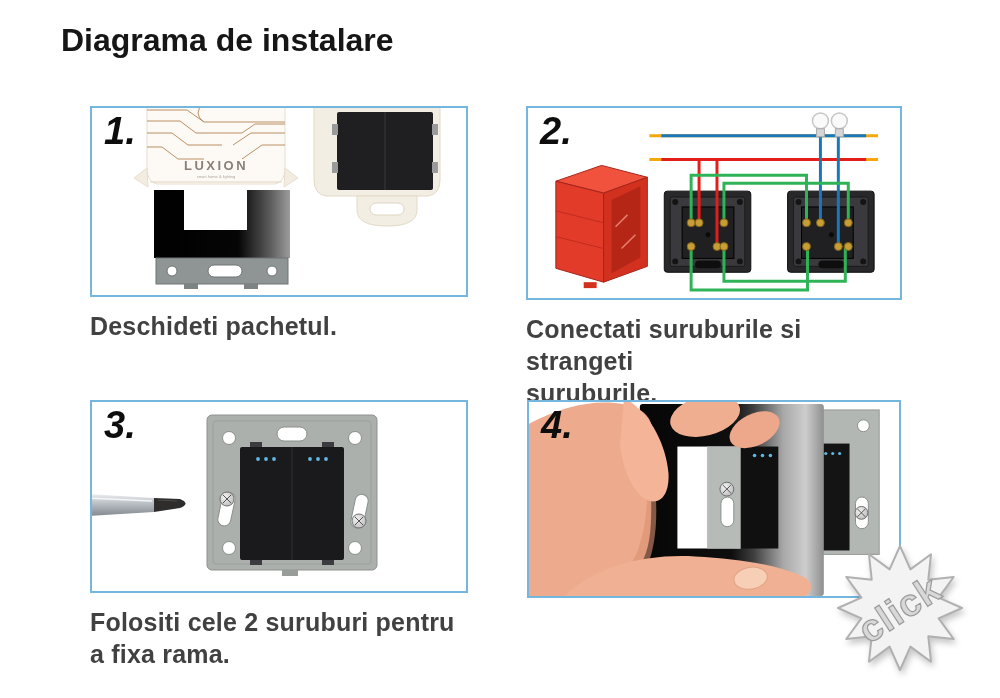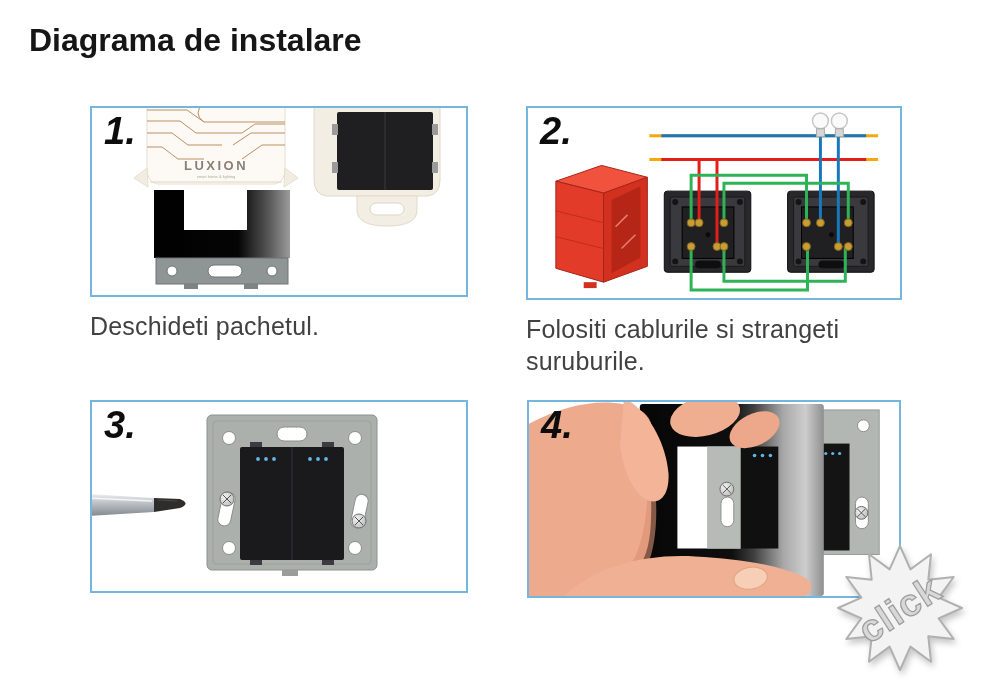--- a/index.html
+++ b/index.html
@@ -2,37 +2,37 @@
 <html><head>
 <meta charset="utf-8">
 <style>
   html,body{margin:0;padding:0;}
   body{
     width:1000px;height:698px;position:relative;overflow:hidden;
     background:#ffffff;
     font-family:"Liberation Sans","DejaVu Sans",sans-serif;
   }
   .page-title{
-    position:absolute;left:29px;top:22px;
+    position:absolute;left:61px;top:22px;
     font-size:32px;font-weight:700;color:#161616;letter-spacing:0;
   }
   .step{position:absolute;}
   .panel{
     position:relative;background:#fff;border:2px solid #74b6dd;
     box-sizing:border-box;overflow:hidden;
   }
   .panel svg{position:absolute;left:0;top:0;width:100%;height:100%;}
   .step-number{
     position:absolute;left:12px;top:2px;
     font-size:38px;font-weight:700;font-style:italic;color:#0d0d0d;
     font-family:"Liberation Sans","DejaVu Sans",sans-serif;
   }
   .caption{
     margin-top:13px;
-    font-size:25px;line-height:32px;color:#414141;font-weight:400;
+    font-size:25px;line-height:32px;color:#414141;font-weight:700;
     white-space:pre-line;letter-spacing:0.2px;
   }
   #step1{left:90px;top:106px;width:378px;}
   #step1 .panel{height:191px;}
   #step2{left:526px;top:106px;width:376px;}
   #step2 .panel{height:194px;}
   #step3{left:90px;top:400px;width:378px;}
   #step3 .panel{height:193px;}
   #step4{left:527px;top:400px;width:374px;}
   #step4 .panel{height:198px;}
@@ -178,21 +178,21 @@
 
       <g>
         <circle cx="294" cy="13" r="8" fill="#fafafa" stroke="#c6c6c6" stroke-width="1.5"></circle>
         <rect x="290" y="21" width="8" height="8" fill="#d6d6d6" stroke="#ababab"></rect>
         <circle cx="313" cy="13" r="8" fill="#fafafa" stroke="#c6c6c6" stroke-width="1.5"></circle>
         <rect x="309" y="21" width="8" height="8" fill="#d6d6d6" stroke="#ababab"></rect>
       </g>
     </svg>
     <div class="step-number">2.</div>
   </div>
-  <div class="caption">Folositi cablurile si strangeti
+  <div class="caption">Conectati suruburile si strangeti
 suruburile.</div>
 </div>
 
 <div class="step" id="step3">
   <div class="panel">
     <svg viewBox="0 0 374 189" preserveAspectRatio="none">
       <defs>
         <linearGradient id="sdg" x1="0" y1="0" x2="0" y2="1">
           <stop offset="0" stop-color="#eceef0"></stop>
             <stop offset="0.45" stop-color="#b7bdc2"></stop>
@@ -248,20 +248,22 @@
 
       <g>
         <path d="M-5,92 L62,96 L62,110 L-5,114 Z" fill="url(#sdg)"></path>
         <line x1="-5" y1="96" x2="60" y2="99" stroke="#f4f5f6" stroke-width="1.5"></line>
         <path d="M62,96 L88,97 Q99,101.5 88,106 L62,110 Z" fill="#2e2d2c"></path>
         <line x1="66" y1="98" x2="85" y2="99" stroke="#4a4a4a"></line>
       </g>
     </svg>
     <div class="step-number">3.</div>
   </div>
+  <div class="caption">Folositi cele 2 suruburi pentru
+a fixa rama.</div>
 </div>
 
 <div class="step" id="step4">
   <div class="panel">
     <svg viewBox="0 0 374 196" preserveAspectRatio="none">
       <defs>
         <linearGradient id="glass4" x1="0" y1="0" x2="1" y2="0">
           <stop offset="0" stop-color="#060606"></stop>
             <stop offset="0.5" stop-color="#0e0e0e"></stop>
           <stop offset="0.62" stop-color="#3f3f3f"></stop>

